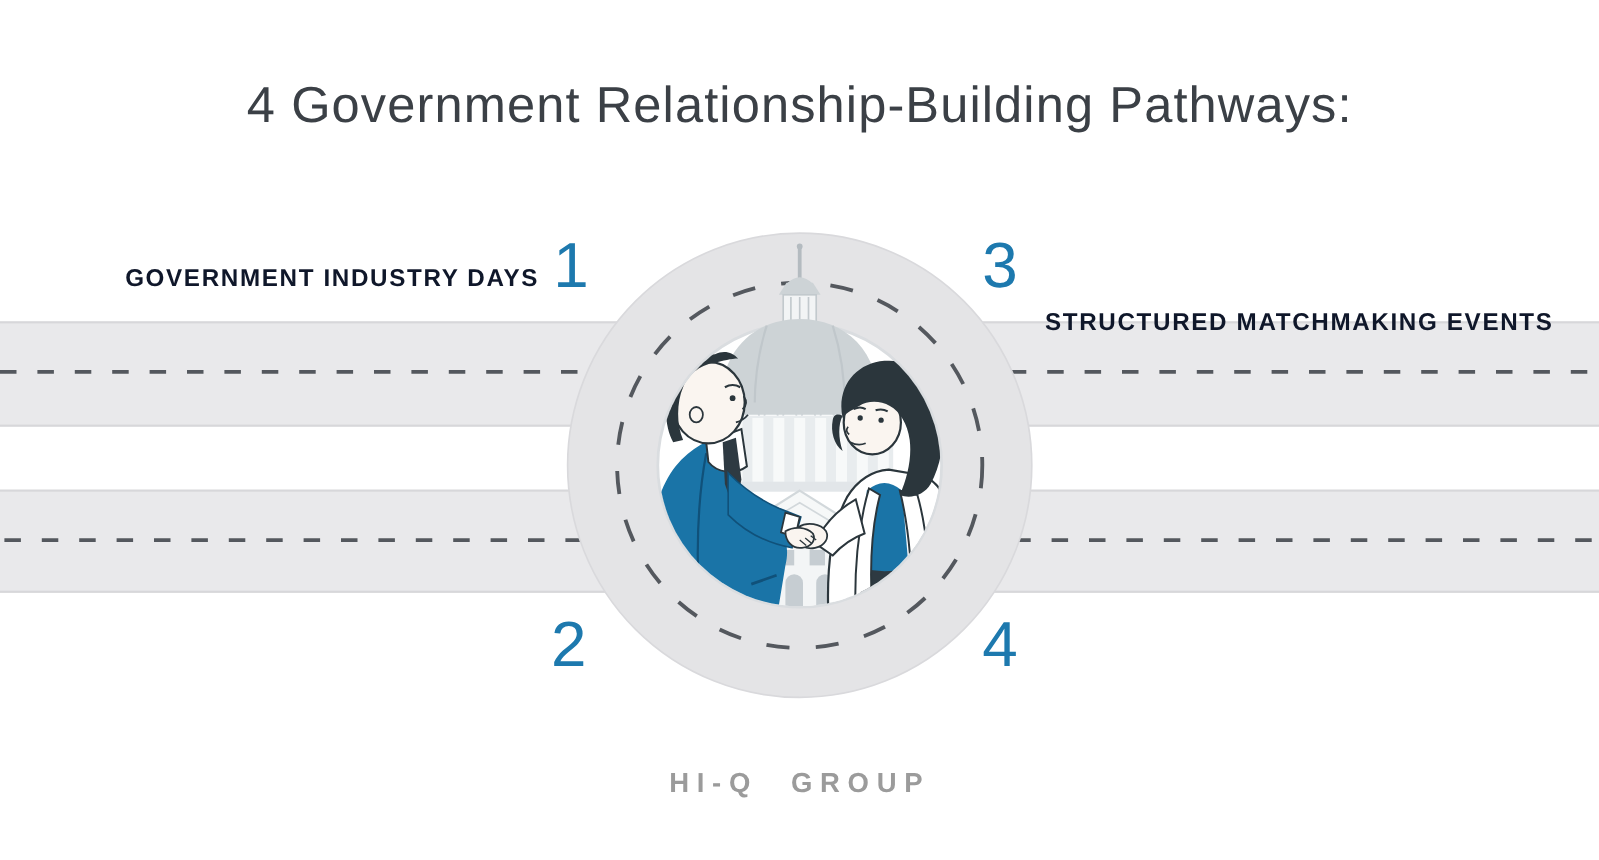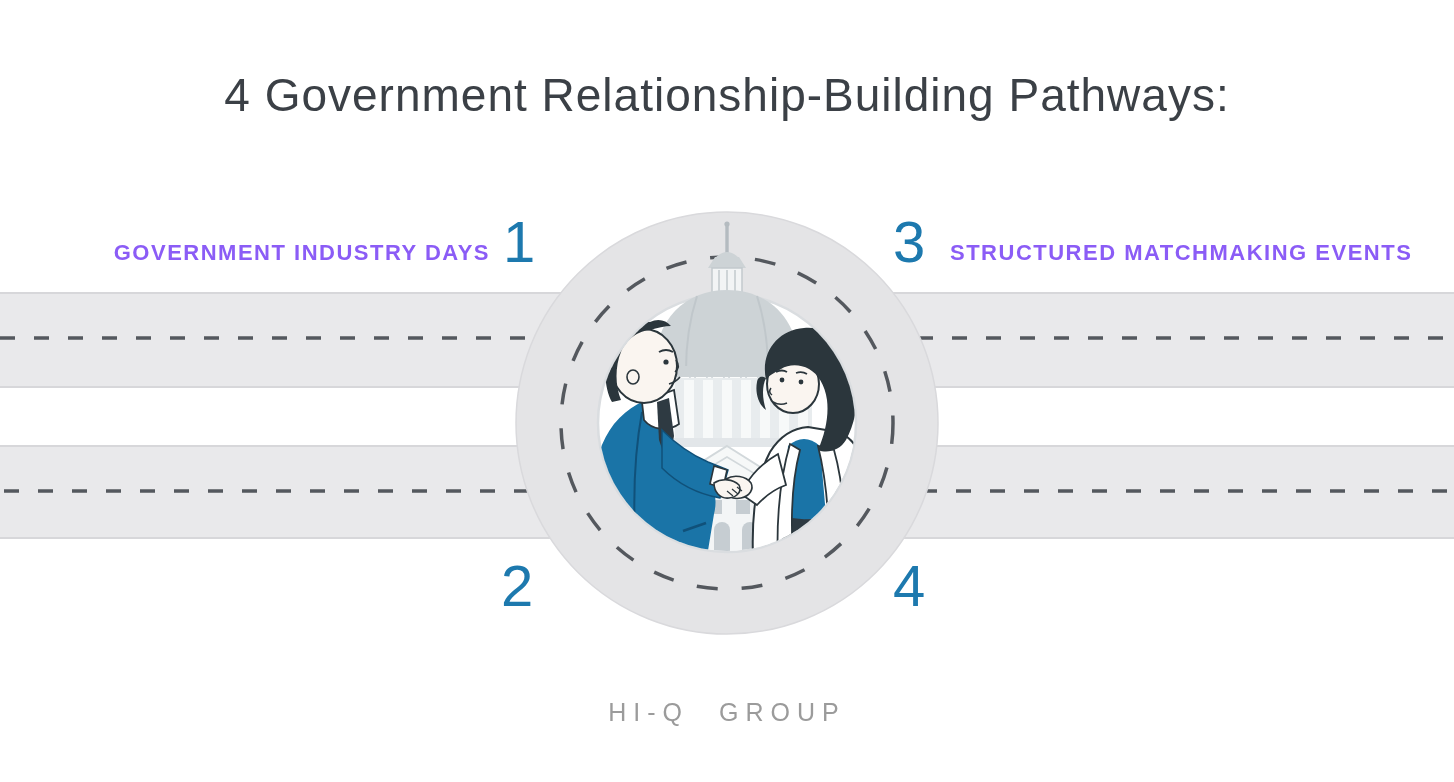--- a/index.html
+++ b/index.html
@@ -8,38 +8,38 @@
     overflow:hidden;font-family:"Liberation Sans",sans-serif;
   }
   .title{
     position:absolute;top:68px;left:0;right:0;margin:0;
     text-align:center;font-size:46px;font-weight:400;letter-spacing:1px;
     color:#3b4046;
   }
   .illustration{position:absolute;left:0;top:0;}
   .pw-label{
     position:absolute;font-weight:700;font-size:22px;letter-spacing:1.5px;
-    color:#8b5cf6;line-height:26px;white-space:nowrap;
+    color:#0f172a;line-height:26px;white-space:nowrap;
   }
   .pw-label.left{left:0;width:490px;text-align:right;}
-  .pw-label.right{left:950px;text-align:right;}
+  .pw-label.right{left:950px;text-align:right;margin-top:40px;}
   .pw-num{
     position:absolute;font-size:58px;line-height:1;font-weight:400;
     color:#1d79ae;white-space:nowrap;
   }
   .row1-label{top:240px;}
   .row2-label{top:584px;}
   .num1{left:503px;top:213px;}
   .num3{left:893px;top:213px;}
   .num2{left:501px;top:557px;}
   .num4{left:893px;top:557px;}
   .brand{
     position:absolute;top:698px;left:0;right:0;text-align:center;
     font-size:25px;letter-spacing:7px;word-spacing:16px;color:#9b9b9b;
-    font-weight:400;
+    font-weight:700;
   }
 </style>
 </head>
 <body>
 
 <div class="stage">
 
   <h1 class="title">4 Government Relationship-Building Pathways:</h1>
 
   <svg class="illustration" width="1454" height="782" viewBox="0 0 1454 782">

